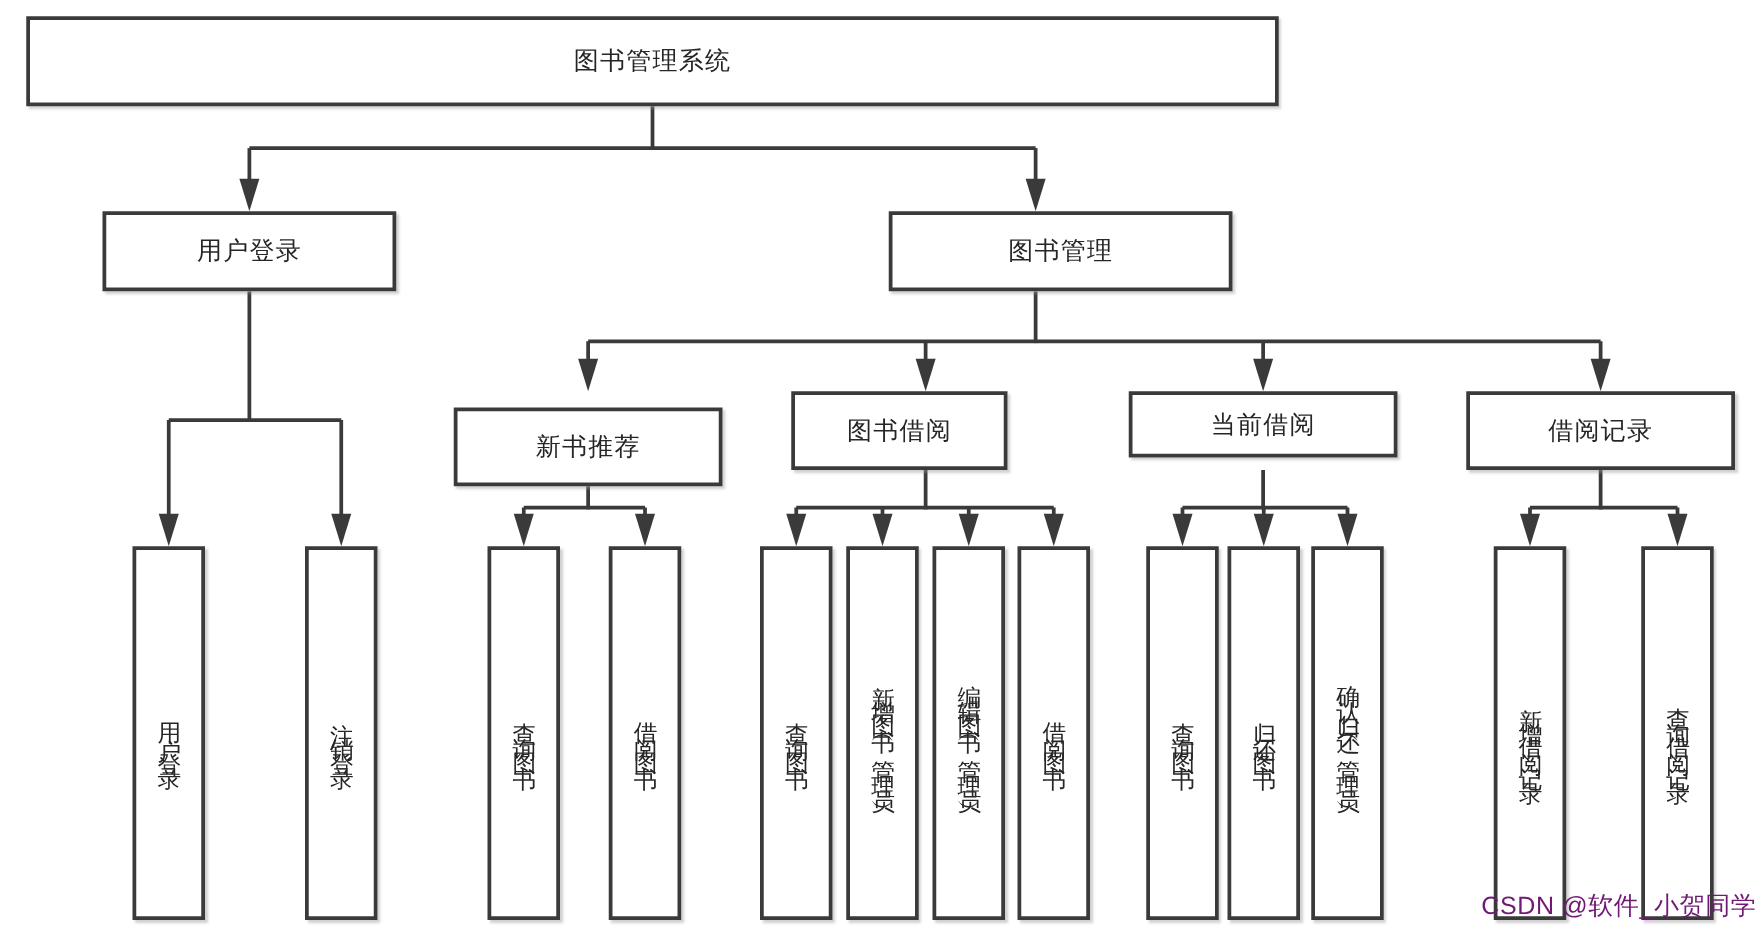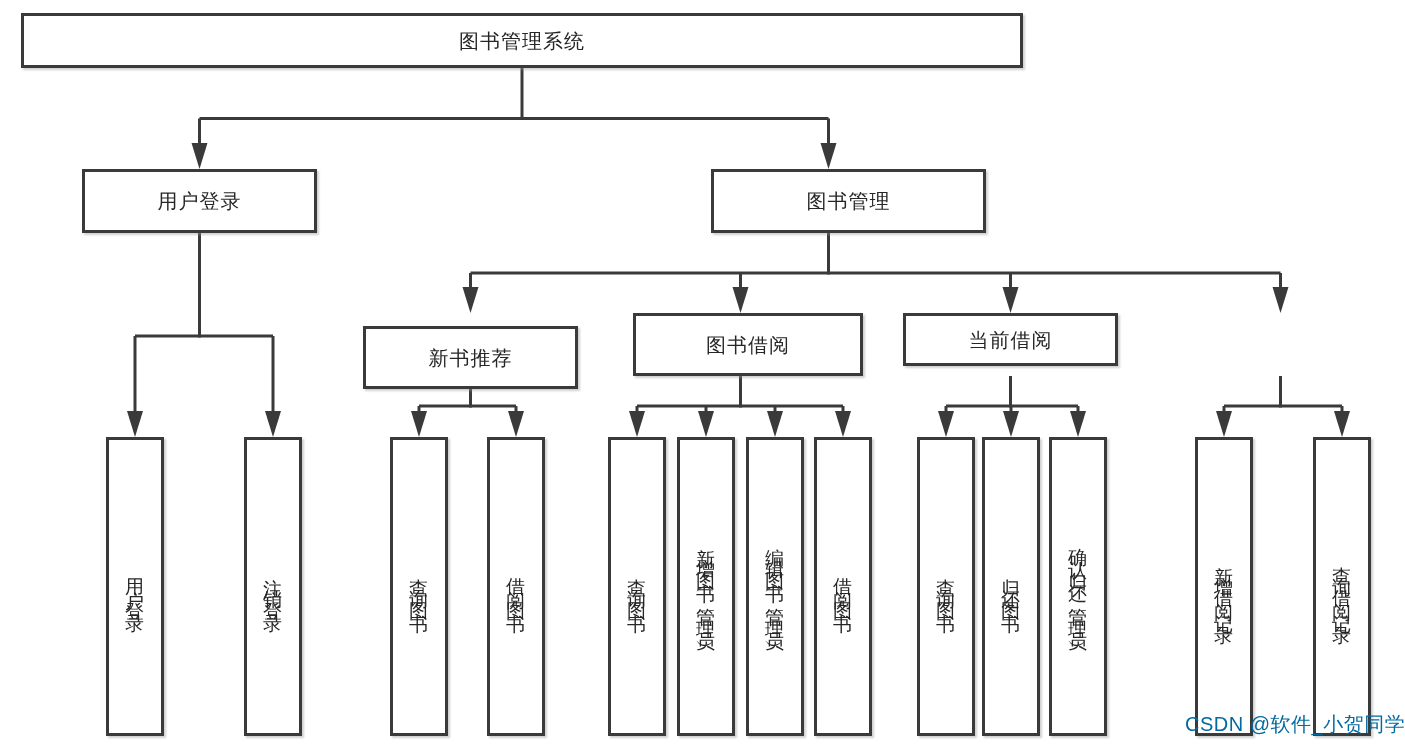--- a/index.html
+++ b/index.html
@@ -45,21 +45,21 @@
     text-orientation: mixed;
     font-size: 19px;
     letter-spacing: 12px;
     white-space: normal;
     line-height: 1;
   }
   .watermark {
     position: absolute;
     z-index: 3;
     font-size: 20px;
-    color: #0369a1;
+    color: #701a75;
     letter-spacing: 0.5px;
     white-space: nowrap;
   }
 </style>
 </head>
 <body>
 
 <div class="stage">
 
   <svg class="connectors" width="1405" height="747" viewBox="0 0 1405 747">
@@ -121,40 +121,43 @@
       <polygon points="767,411 783,411 775,437"></polygon>
       <polygon points="835,411 851,411 843,437"></polygon>
       <polygon points="938,411 954,411 946,437"></polygon>
       <polygon points="1003,411 1019,411 1011,437"></polygon>
       <polygon points="1070,411 1086,411 1078,437"></polygon>
       <polygon points="1216,411 1232,411 1224,437"></polygon>
       <polygon points="1334,411 1350,411 1342,437"></polygon>
     </g>
   </svg>
 
-  <div class="node" style="left:21px;top:13px;width:1002px;height:55px">
+  <div class="node" style="left:21px;top:13px;width:1002px;height:72px">
     <span class="lbl">图书管理系统</span>
   </div>
 
   <div class="node" style="left:82px;top:169px;width:235px;height:64px">
     <span class="lbl">用户登录</span>
   </div>
   <div class="node" style="left:711px;top:169px;width:275px;height:64px">
     <span class="lbl">图书管理</span>
   </div>
 
   <div class="node" style="left:363px;top:326px;width:215px;height:63px">
     <span class="lbl">新书推荐</span>
   </div>
-  <div class="node" style="left:633px;top:313px;width:230px;height:63px">
+  <div class="node" style="left:633px;top:313px;width:173px;height:63px">
     <span class="lbl">图书借阅</span>
   </div>
   <div class="node" style="left:903px;top:313px;width:215px;height:53px">
     <span class="lbl">当前借阅</span>
   </div>
+  <div class="node" style="left:1173px;top:313px;width:215px;height:63px">
+    <span class="lbl">借阅记录</span>
+  </div>
 
   <div class="node leaf" style="left:106px;top:437px;width:58px;height:299px">
     <span class="lbl">用户登录</span>
   </div>
   <div class="node leaf" style="left:244px;top:437px;width:58px;height:299px">
     <span class="lbl">注销登录</span>
   </div>
 
   <div class="node leaf" style="left:390px;top:437px;width:58px;height:299px">
     <span class="lbl">查询图书</span>

